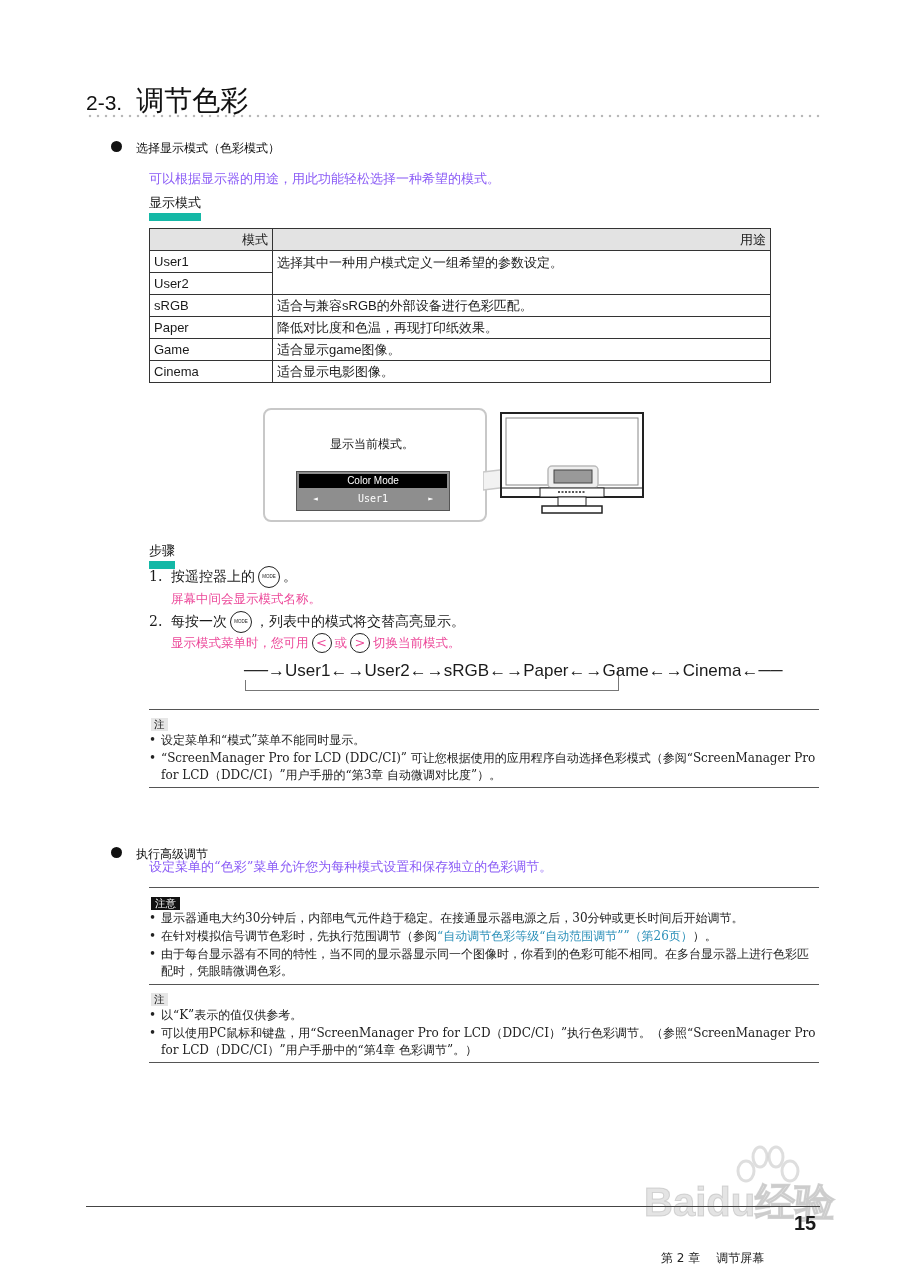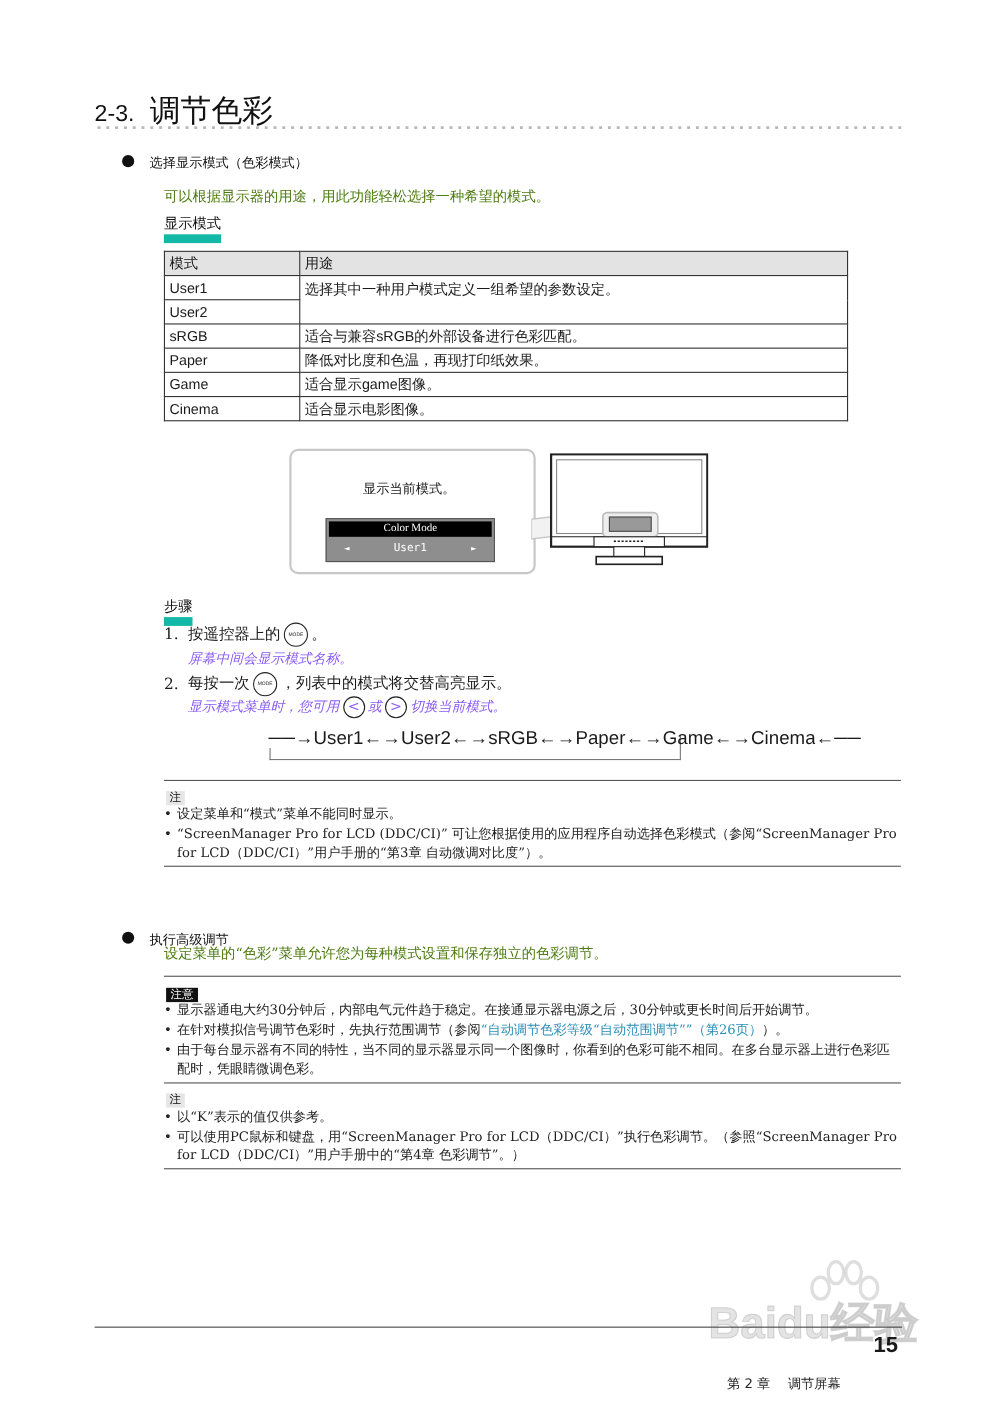--- a/index.html
+++ b/index.html
@@ -12,45 +12,45 @@
   .page-title { left: 86px; top: 82px; font-size: 28px; font-weight: normal; letter-spacing: 0px; color: #111; }
   .page-title .num { font-family: "Liberation Sans", sans-serif; font-size: 21px; margin-right: 14px; }
   .title-dots { left: 86px; top: 114px; width: 734px; height: 4px;
     background-image: radial-gradient(circle, #b8b8b8 1.4px, transparent 1.6px);
     background-size: 8px 4px; background-repeat: repeat-x; }
 
   
   .section-head { font-size: 12px; color: #111; }
   .bullet-dot { display: inline-block; width: 11px; height: 11px; background: #111; border-radius: 50%; margin-right: 14px; vertical-align: 0px; }
 
-  .body-text { font-size: 13px; color: #4d7c0f; }
+  .body-text { font-size: 13px; color: #8b5cf6; }
   .subhead { font-size: 13px; color: #111; border-bottom: 8px solid #14b8a6; padding-bottom: 1px; }
 
   
   .mode-table { left: 149px; top: 228px; width: 622px; border-collapse: collapse; font-size: 13px; }
   .mode-table th, .mode-table td { border: 1px solid #333; padding: 0 4px; height: 21px; text-align: left; font-weight: normal; font-family: "Liberation Sans", sans-serif; }
-  .mode-table th { background: #e3e3e3; text-align: left; height: 21px; font-family: Liberation Mono, monospace; }
+  .mode-table th { background: #e3e3e3; text-align: right; height: 21px; font-family: Liberation Mono, monospace; }
   .mode-table td.c1 { width: 114px; }
 
   
   .osd-panel { left: 263px; top: 408px; width: 220px; height: 110px; border: 2px solid #c8c8c8; border-radius: 8px; background: #fff; }
   .osd-caption { left: 330px; top: 436px; font-size: 12px; }
   .osd-box { left: 296px; top: 471px; width: 152px; height: 38px; border: 1px solid #555; background: #8e8e8e; }
   .osd-head { position: absolute; left: 2px; top: 2px; right: 2px; height: 14px; background: #000; color: #fff;
-              font-family: Liberation Serif, serif; font-size: 10px; text-align: center; line-height: 14px; }
+              font-family: Liberation Sans, sans-serif; font-size: 10px; text-align: center; line-height: 14px; }
   .osd-row { position: absolute; left: 2px; top: 18px; right: 2px; height: 17px; color: #fff;
              font-family: "DejaVu Sans Mono", monospace; font-size: 10px; line-height: 17px; text-align: center; }
   .osd-row .la { position: absolute; left: 14px; top: 0; font-size: 8px; }
   .osd-row .ra { position: absolute; right: 14px; top: 0; font-size: 8px; }
 
   .monitor { left: 500px; top: 412px; width: 144px; height: 108px; }
 
   
   .step { font-size: 14px; }
-  .step-sub { font-size: 12.5px; color: #8b5cf6; font-style: italic; }
+  .step-sub { font-size: 12.5px; color: #ec4899; }
   .mode-btn { display: inline-block; width: 20px; height: 20px; border: 1.3px solid #222; border-radius: 50%;
               font-size: 4.5px; text-align: center; line-height: 20px; vertical-align: middle; font-family: "Liberation Sans", sans-serif; margin: 0 3px; }
   .arrow-btn { display: inline-block; width: 18px; height: 18px; border: 1.3px solid #222; border-radius: 50%;
                font-size: 13px; text-align: center; line-height: 17px; vertical-align: middle; margin: 0 3px; font-family: "DejaVu Sans", sans-serif; }
 
   
   .cycle { left: 244px; top: 661px; font-size: 17px; font-family: "Liberation Sans", sans-serif; white-space: nowrap; }
   .cycle-line { left: 245px; top: 668px; width: 372px; height: 22px; border: 1px solid #777; border-top: none; }
 
   

